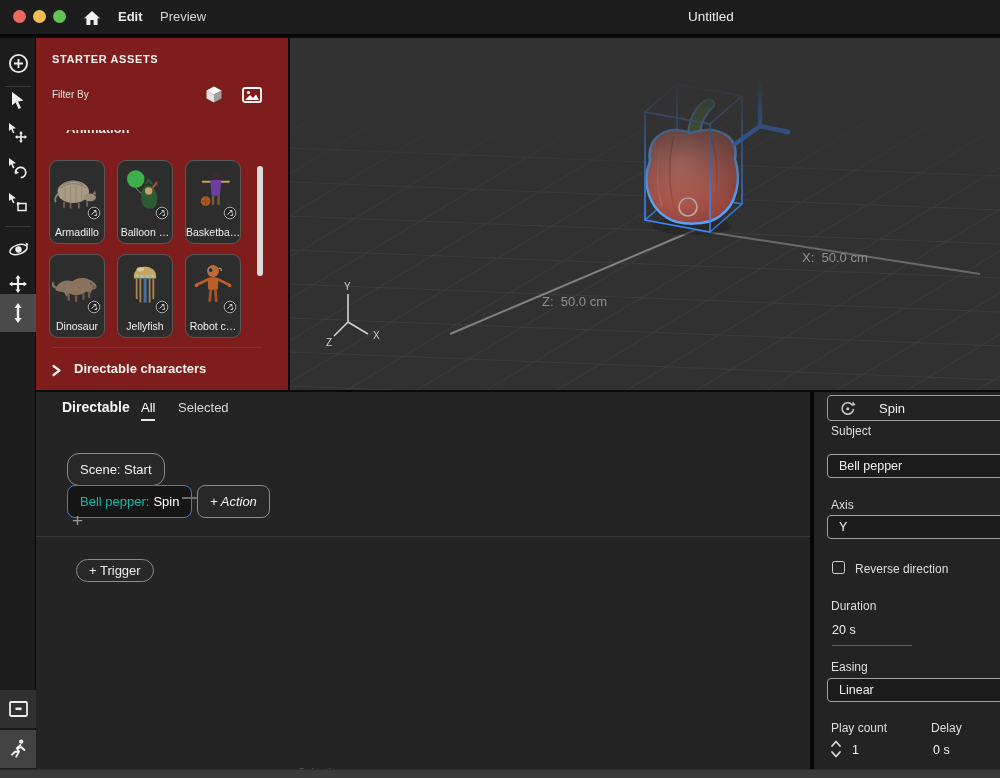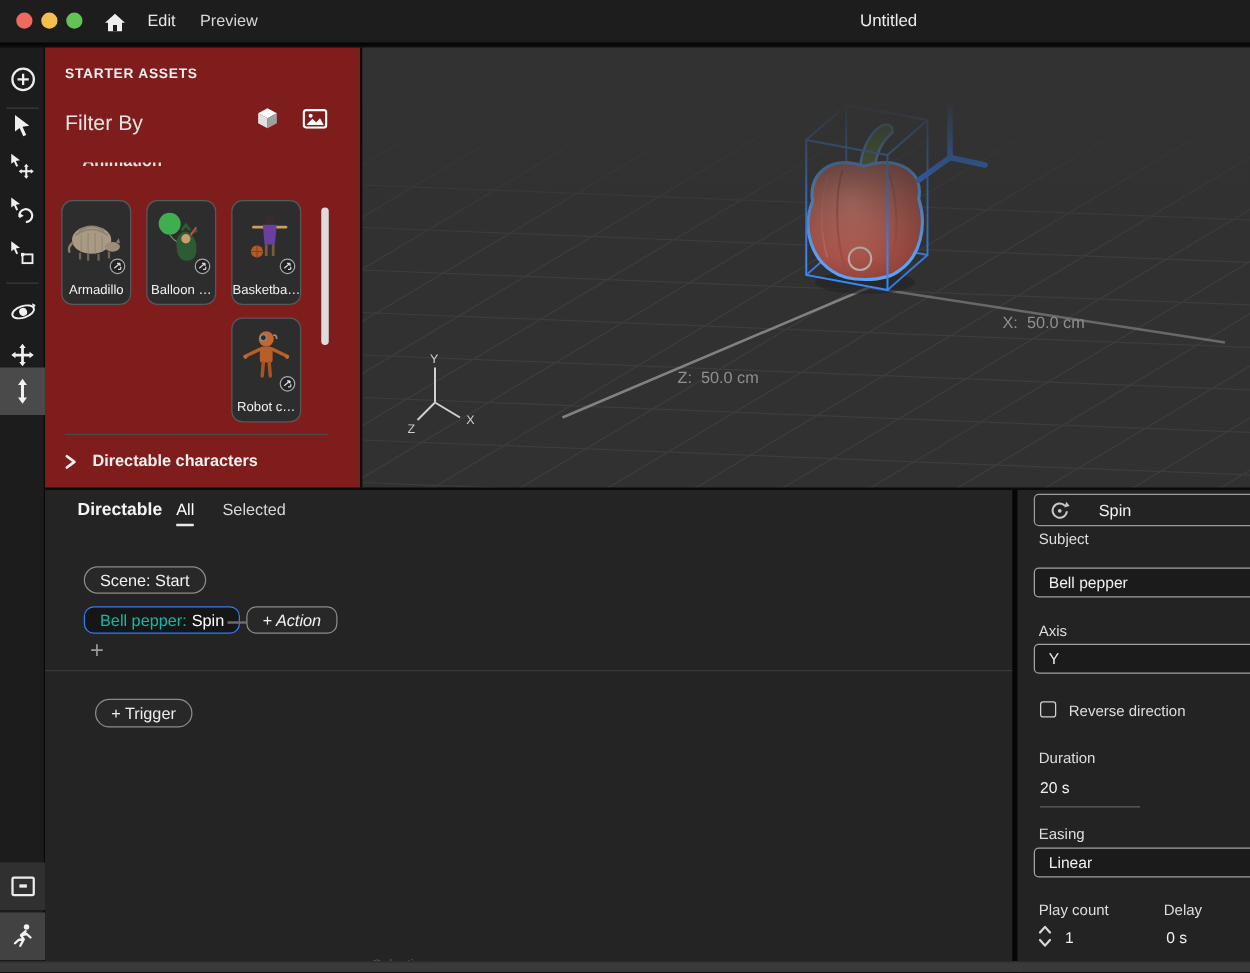--- a/index.html
+++ b/index.html
@@ -17,21 +17,21 @@
   .toolrail{left:0;top:38px;width:36px;height:740px;background:#1c1c1c;border-right:1px solid #0a0a0a;}
   .tool{left:0;width:36px;height:34px;display:flex;align-items:center;justify-content:center;}
   .tool.sel{background:#4a4a4a;}
   .tool.block{background:#303030;height:38px;}
   .tool.block.sel{background:#424242;}
   .raildiv{left:5px;width:26px;height:1px;background:#3a3a3a;}
 
   
   .assets{left:36px;top:38px;width:254px;height:352px;background:#7f1d1d;border-right:2px solid #0d0d0d;overflow:hidden;}
   .assets-header{left:16px;top:15px;font-size:11px;font-weight:bold;letter-spacing:.6px;color:#f0f0f0;}
-  .filter-label{left:16px;top:51px;font-size:17px;color:#e4e4e4;}
+  .filter-label{left:16px;top:51px;font-size:10px;color:#e4e4e4;}
   .clipwrap{left:30px;top:92px;width:180px;height:10px;overflow:hidden;}
   .clipwrap .cliptext{margin-top:-9px;font-size:13px;font-weight:bold;color:#e8e8e8;}
   .card{width:56px;height:84px;border:1.5px solid #585858;border-radius:9px;background:#2d2d2d;overflow:hidden;}
   .card .thumb{position:absolute;left:2px;top:4px;}
   .card .clabel{position:absolute;left:0;right:0;bottom:5px;text-align:center;font-size:10.5px;color:#f0f0f0;white-space:nowrap;overflow:hidden;}
   .badge{position:absolute;right:3px;top:45px;}
   .vscroll{left:221px;top:128px;width:6px;height:110px;border-radius:3px;background:#dcdcdc;}
   .hr1{left:16px;top:309px;width:210px;height:1px;background:#4a4a4a;}
   .direct-label{left:38px;top:323px;font-size:13px;font-weight:bold;color:#f0f0f0;}
 
@@ -39,21 +39,21 @@
   .viewport{left:290px;top:38px;width:710px;height:352px;background:#313131;overflow:hidden;}
   .vfade{left:0;top:0;width:710px;height:352px;background:linear-gradient(#323232 0%,#323232 12%,rgba(50,50,50,0) 48%);pointer-events:none;}
   .measure{font-size:13px;color:#8f8f8f;white-space:pre;}
   .gizmo text{font-size:10px;fill:#cfcfcf;}
 
   
   .behaviors{left:36px;top:392px;width:774px;height:386px;background:#242424;overflow:hidden;}
   .bh-title{left:26px;top:7px;font-size:14px;font-weight:bold;color:#f5f5f5;}
   .tab{top:8px;font-size:13px;color:#d8d8d8;padding-bottom:4px;}
   .tab.active{color:#ffffff;border-bottom:2px solid #e9e9e9;}
-  .pill{position:absolute;height:22px;display:inline-flex;align-items:center;padding:0 12px;border:1.2px solid #8b8b8b;border-radius:12px;background:#282828;color:#f2f2f2;font-size:13px;white-space:nowrap;}
+  .pill{position:absolute;height:33px;display:inline-flex;align-items:center;padding:0 12px;border:1.2px solid #8b8b8b;border-radius:12px;background:#282828;color:#f2f2f2;font-size:13px;white-space:nowrap;}
   .pill.node-sel{border:1.7px solid #2e7cf6;border-radius:8px;background:#161616;gap:4px;}
   .pill.action{border-radius:8px;font-style:italic;}
   .pill.trigger{border-radius:13px;color:#ececec;}
   .connector{height:1.6px;background:#6b6b6b;}
   .plusmini{font-size:19px;color:#9a9a9a;}
   .bh-divider{left:0px;top:144px;width:774px;height:1px;background:#3a3a3a;}
   .clipped-bottom{font-size:11px;color:#565656;}
 
   
   .inspector{left:814px;top:392px;width:186px;height:386px;background:#232323;overflow:hidden;}
@@ -76,21 +76,21 @@
   <div class="abs titlebar">
     <div class="abs tl" style="left:13px;background:#ee6a5f"></div>
     <div class="abs tl" style="left:33px;background:#f5bf4f"></div>
     <div class="abs tl" style="left:53px;background:#61c454"></div>
     <div class="abs" style="left:82px;top:8px;">
       <svg width="20" height="20" viewBox="0 0 20 20">
         <path d="M10 3 L18 10.2 H15.6 V17 H4.4 V10.2 H2 Z" fill="#efefef"></path>
         <rect x="8.4" y="12" width="3.2" height="5" fill="#1d1d1d"></rect>
       </svg>
     </div>
-    <div class="abs menu" style="left:118px;font-weight:normal;">Edit</div>
+    <div class="abs menu" style="left:118px;font-weight:bold;">Edit</div>
     <div class="abs menu" style="left:160px;color:#d6d6d6;">Preview</div>
     <div class="abs title" style="left:688px;">Untitled</div>
   </div>
 
   <div class="abs toolrail">
     <div class="abs tool" style="top:8px">
       <svg width="21" height="21" viewBox="0 0 21 21">
         <circle cx="10.5" cy="10.5" r="8.6" fill="none" stroke="#ededed" stroke-width="1.8"></circle>
         <path d="M10.5 6 V15 M6 10.5 H15" stroke="#ededed" stroke-width="1.8"></path>
       </svg>
@@ -223,20 +223,51 @@
         <path d="M28 17 L31 13 L34 17 M36 20 L40 18" stroke="#2d5b33" stroke-width="2.4" stroke-linecap="round" fill="none"></path>
         <path d="M35 22 L40 15" stroke="#cf4a3e" stroke-width="1.6"></path>
       </svg>
       <svg class="badge" width="14" height="14" viewBox="0 0 14 14">
         <circle cx="7" cy="7" r="5.8" fill="rgba(25,25,25,.55)" stroke="#a8a8a8" stroke-width="1"></circle>
         <path d="M4.4 8.6 L9 4.6 M9 4.6 H6.6 M9 4.6 V6.8 M9.6 9.4 H7.4 M9.6 9.4 V7.4" stroke="#d8d8d8" stroke-width="1" fill="none"></path>
       </svg>
       <div class="clabel">Balloon …</div>
     </div>
 
+    <div class="abs card" style="left:13px;top:216px">
+      <svg class="thumb" width="50" height="52" viewBox="0 0 54 50">
+        <path d="M4 28 C8 21 15 19 22 21 C30 15 40 17 46 23 C50 26 48 30 43 30 L42 34 L37 32 C31 37 23 37 19 34 L16 38 L13 33 C8 32 2 32 4 28 Z" fill="#8a7460"></path>
+        <path d="M43 25 L49 27 L44 29" fill="#75614e"></path>
+        <circle cx="42" cy="23.5" r="1" fill="#3d3128"></circle>
+        <path d="M4 28 Q0 26 1 22" stroke="#8a7460" stroke-width="2.4" fill="none"></path>
+        <path d="M18 35 V42 M26 36 V43 M34 34 V41 M40 32 V39" stroke="#6e5b48" stroke-width="2.6"></path>
+      </svg>
+      <svg class="badge" width="14" height="14" viewBox="0 0 14 14">
+        <circle cx="7" cy="7" r="5.8" fill="rgba(25,25,25,.55)" stroke="#a8a8a8" stroke-width="1"></circle>
+        <path d="M4.4 8.6 L9 4.6 M9 4.6 H6.6 M9 4.6 V6.8 M9.6 9.4 H7.4 M9.6 9.4 V7.4" stroke="#d8d8d8" stroke-width="1" fill="none"></path>
+      </svg>
+      <div class="clabel">Dinosaur</div>
+    </div>
+    <div class="abs card" style="left:81px;top:216px">
+      <svg class="thumb" width="50" height="52" viewBox="0 0 54 50">
+        <path d="M15 15 A12 10 0 0 1 39 15 L39 18 L15 18 Z" fill="#c7a562"></path>
+        <ellipse cx="22" cy="8" rx="4" ry="2.4" fill="#e6cf9a" opacity=".8"></ellipse>
+        <circle cx="19" cy="15" r="1.4" fill="#7fd8e8"></circle>
+          <circle cx="24" cy="15.6" r="1.4" fill="#7fd8e8"></circle>
+        <circle cx="30" cy="15.6" r="1.4" fill="#7fd8e8"></circle>
+          <circle cx="35" cy="15" r="1.4" fill="#7fd8e8"></circle>
+        <path d="M18 18 V40 M22 18 V44 M32 18 V44 M36 18 V40" stroke="#a8854f" stroke-width="2"></path>
+        <rect x="25.4" y="18" width="3.4" height="26" fill="#4a6f9e"></rect>
+      </svg>
+      <svg class="badge" width="14" height="14" viewBox="0 0 14 14">
+        <circle cx="7" cy="7" r="5.8" fill="rgba(25,25,25,.55)" stroke="#a8a8a8" stroke-width="1"></circle>
+        <path d="M4.4 8.6 L9 4.6 M9 4.6 H6.6 M9 4.6 V6.8 M9.6 9.4 H7.4 M9.6 9.4 V7.4" stroke="#d8d8d8" stroke-width="1" fill="none"></path>
+      </svg>
+      <div class="clabel">Jellyfish</div>
+    </div>
     <div class="abs card" style="left:149px;top:216px">
       <svg class="thumb" width="50" height="52" viewBox="0 0 54 50">
         <circle cx="27" cy="10" r="6.5" fill="#c4672c"></circle>
         <circle cx="24.5" cy="9" r="2.6" fill="#2b2b2b" stroke="#8f8f8f" stroke-width="1"></circle>
         <path d="M33 7 Q36 6 36 10" stroke="#8f8f8f" stroke-width="1.6" fill="none"></path>
         <rect x="21.5" y="16.5" width="11" height="14" rx="2.5" fill="#b85f28"></rect>
         <path d="M21.5 19 L9 25 M32.5 19 L45 25" stroke="#b85f28" stroke-width="3" stroke-linecap="round"></path>
         <path d="M24.5 30.5 L23.5 42 M29.5 30.5 L30.5 42" stroke="#a85422" stroke-width="3" stroke-linecap="round"></path>
         <circle cx="9" cy="25.5" r="1.8" fill="#c4672c"></circle>
           <circle cx="45" cy="25.5" r="1.8" fill="#c4672c"></circle>

